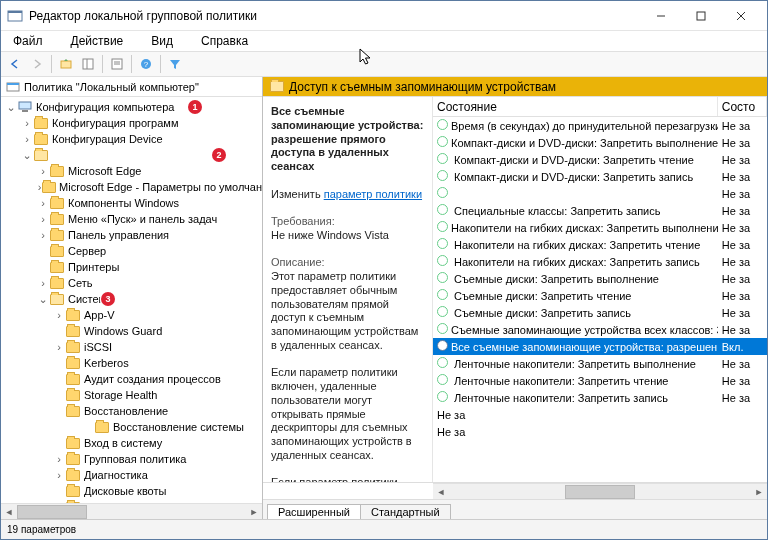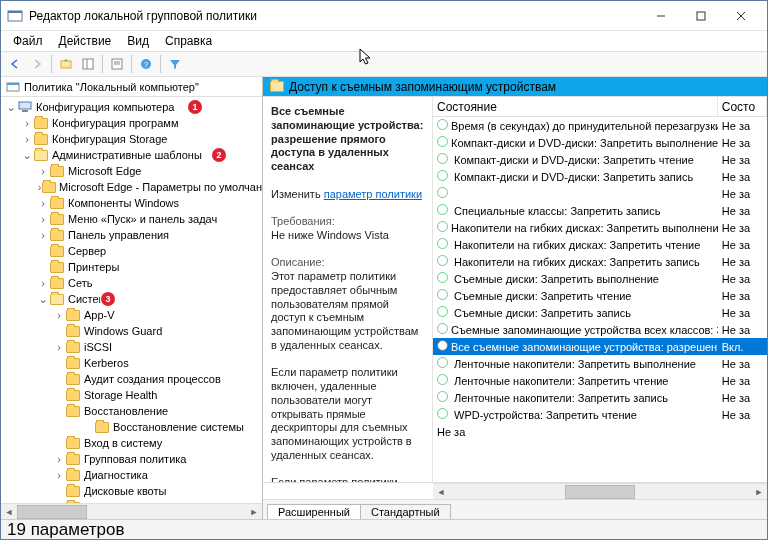--- a/index.html
+++ b/index.html
@@ -4,39 +4,39 @@
 <style>
   * { box-sizing: border-box; }
   html, body { margin: 0; padding: 0; font-family: "Segoe UI", Tahoma, sans-serif; font-size: 11px; color: #000; background: #fff; }
   .window { width: 768px; height: 540px; border: 1px solid #5a7aa0; display: flex; flex-direction: column; background: #fff; position: relative; }
   .titlebar { height: 30px; background: #fff; display: flex; align-items: center; padding: 0 6px; border-bottom: 1px solid #e5e5e5; }
   .titlebar .icon { width: 16px; height: 16px; margin-right: 6px; }
   .titlebar .title { flex: 1; font-size: 12px; }
   .winbtns { display: flex; }
   .winbtn { width: 40px; height: 28px; display: flex; align-items: center; justify-content: center; color: #333; }
   .winbtn svg { width: 10px; height: 10px; }
-  .menubar { height: 20px; display: flex; align-items: center; padding: 0 4px; gap: 0; }
+  .menubar { height: 20px; display: flex; align-items: center; padding: 0 4px; gap: 12px; }
   .menu-item { padding: 1px 8px; font-size: 12px; }
   .toolbar { height: 26px; border-top: 1px solid #e0e0e0; border-bottom: 1px solid #e0e0e0; display: flex; align-items: center; padding: 0 3px; gap: 0; background: #f8f8f8; }
   .tbtn { width: 22px; height: 22px; display: flex; align-items: center; justify-content: center; border-radius: 2px; }
   .tsep { width: 1px; height: 18px; background: #ccc; margin: 0 3px; }
   .body { flex: 1; display: flex; overflow: hidden; }
   .left { width: 262px; border-right: 1px solid #bfbfbf; display: flex; flex-direction: column; overflow: hidden; }
   .left-head { height: 20px; background: #fff; border-bottom: 1px solid #e0e0e0; display: flex; align-items: center; padding: 0 4px; }
   .tree { flex: 1; overflow-y: auto; overflow-x: hidden; padding: 2px 0; line-height: 16px; }
   .tree-row { display: flex; align-items: center; height: 16px; white-space: nowrap; position: relative; }
   .toggle { width: 12px; text-align: center; color: #666; font-size: 11px; cursor: pointer; line-height: 10px; }
   .toggle.empty { visibility: hidden; }
   .ticon { width: 16px; height: 16px; margin-right: 3px; display: inline-flex; align-items: center; justify-content: center; }
   .folder { width: 14px; height: 11px; background: #ffd66e; border: 1px solid #d9a93a; border-radius: 1px; position: relative; }
   .folder::before { content: ""; position: absolute; top: -3px; left: 0; width: 6px; height: 2px; background: #ffd66e; border: 1px solid #d9a93a; border-bottom: none; border-radius: 1px 1px 0 0; }
   .folder.open { background: #ffe6a3; }
   .badge { position: absolute; width: 14px; height: 14px; border-radius: 50%; background: #d23; color: #fff; font-weight: bold; font-size: 9px; display: flex; align-items: center; justify-content: center; box-shadow: 0 0 0 1.2px #fff; }
   .right { flex: 1; display: flex; flex-direction: column; overflow: hidden; }
-  .right-head { height: 20px; background: #0ea5e9; border-bottom: 1px solid #e0e0e0; display: flex; align-items: center; padding: 0 4px; font-size: 12px; }
+  .right-head { height: 20px; background: #eab308; border-bottom: 1px solid #e0e0e0; display: flex; align-items: center; padding: 0 4px; font-size: 12px; }
   .right-head .ticon { margin: 0 4px 0 2px; }
   .right-body { flex: 1; display: flex; overflow: hidden; border-bottom: 1px solid #ddd; }
   .desc-pane { width: 170px; padding: 8px 6px 6px 8px; font-size: 11px; color: #222; border-right: 1px solid #e5e5e5; overflow-y: auto; line-height: 1.25; }
   .desc-pane b { font-weight: bold; }
   .desc-pane a { color: #0066cc; text-decoration: underline; cursor: pointer; }
   .desc-pane .label { color: #555; }
   .list-pane { flex: 1; overflow: auto; }
   .list-header { display: flex; position: sticky; top: 0; background: #fff; border-bottom: 1px solid #e0e0e0; height: 20px; align-items: center; }
   .col { padding: 0 4px; font-size: 12px; border-right: 1px solid #e7e7e7; height: 100%; display: flex; align-items: center; white-space: nowrap; overflow: hidden; }
   .col-name { width: 290px; }
@@ -45,21 +45,21 @@
   .list-row.selected { background: #0078d7; color: #fff; }
   .cell { padding: 0 4px; white-space: nowrap; overflow: hidden; display: flex; align-items: center; }
   .cell-name { width: 290px; }
   .cell-state { width: 50px; }
   .picon { width: 14px; height: 14px; margin-right: 3px; display: inline-flex; }
   .gear { width: 11px; height: 11px; border-radius: 50%; border: 1.4px solid #6c8; background: #fff; position: relative; }
   .gear.b { border-color: #5a7aa0; }
   .tabs { height: 20px; display: flex; align-items: flex-end; padding-left: 4px; border-top: 1px solid #ddd; background: #f4f4f4; }
   .tab { padding: 1px 10px; border: 1px solid #bbb; border-bottom: none; background: #f4f4f4; font-size: 11px; margin-right: -1px; position: relative; }
   .tab.active { background: #fff; z-index: 1; }
-  .statusbar { height: 20px; border-top: 1px solid #ccc; display: flex; align-items: center; padding: 0 6px; font-size: 17px; background: #f4f4f4; }
+  .statusbar { height: 20px; border-top: 1px solid #ccc; display: flex; align-items: center; padding: 0 6px; font-size: 10px; background: #f4f4f4; }
   .cursor { position: absolute; pointer-events: none; z-index: 50; }
   
   ::-webkit-scrollbar { width: 16px; height: 16px; }
   ::-webkit-scrollbar-track { background: #f0f0f0; }
   ::-webkit-scrollbar-thumb { background: #cdcdcd; border: 1px solid #b8b8b8; }
   .scroll-h { height: 16px; background: #f0f0f0; border-top: 1px solid #e0e0e0; display: flex; align-items: center; }
   .scroll-h .thumb { height: 14px; background: #cdcdcd; border: 1px solid #b8b8b8; }
   .scroll-h .arrow { width: 16px; height: 14px; background: #f0f0f0; display: flex; align-items: center; justify-content: center; color: #666; font-size: 9px; }
 </style>
 </head>
@@ -178,28 +178,27 @@
             <span class="ticon">
               <span class="folder"></span>
             </span>
             <span>Конфигурация программ</span>
           </div>
         <div class="tree-row" style="padding-left:20px">
             <span class="toggle">›</span>
             <span class="ticon">
               <span class="folder"></span>
             </span>
-            <span>Конфигурация Storage</span>
+            <span>Конфигурация Device</span>
           </div>
         <div class="tree-row" style="padding-left:20px">
             <span class="toggle">⌄</span>
             <span class="ticon">
               <span class="folder open"></span>
             </span>
-            <span>Административные шаблоны</span>
             <span class="badge" style="right:36px">2</span>
           </div>
         <div class="tree-row" style="padding-left:36px">
             <span class="toggle">›</span>
             <span class="ticon">
               <span class="folder"></span>
             </span>
             <span>Microsoft Edge</span>
           </div>
         <div class="tree-row" style="padding-left:36px">
@@ -530,26 +529,20 @@
               <div class="list-row">
                 <div class="cell cell-name">
                   <span class="picon">
                     <span class="gear"></span>
                   </span>
                   <span>Ленточные накопители: Запретить запись</span>
                 </div>
                 <div class="cell cell-state">Не за</div>
               </div>
               <div class="list-row">
-                <div class="cell cell-name">
-                  <span class="picon">
-                    <span class="gear"></span>
-                  </span>
-                  <span>WPD-устройства: Запретить чтение</span>
-                </div>
                 <div class="cell cell-state">Не за</div>
               </div>
               <div class="list-row">
                 <div class="cell cell-state">Не за</div>
               </div>
             </div>
           <div style="height:100px"></div>
         </div>
       </div>
       <div class="scroll-h" style="margin-left:170px">

